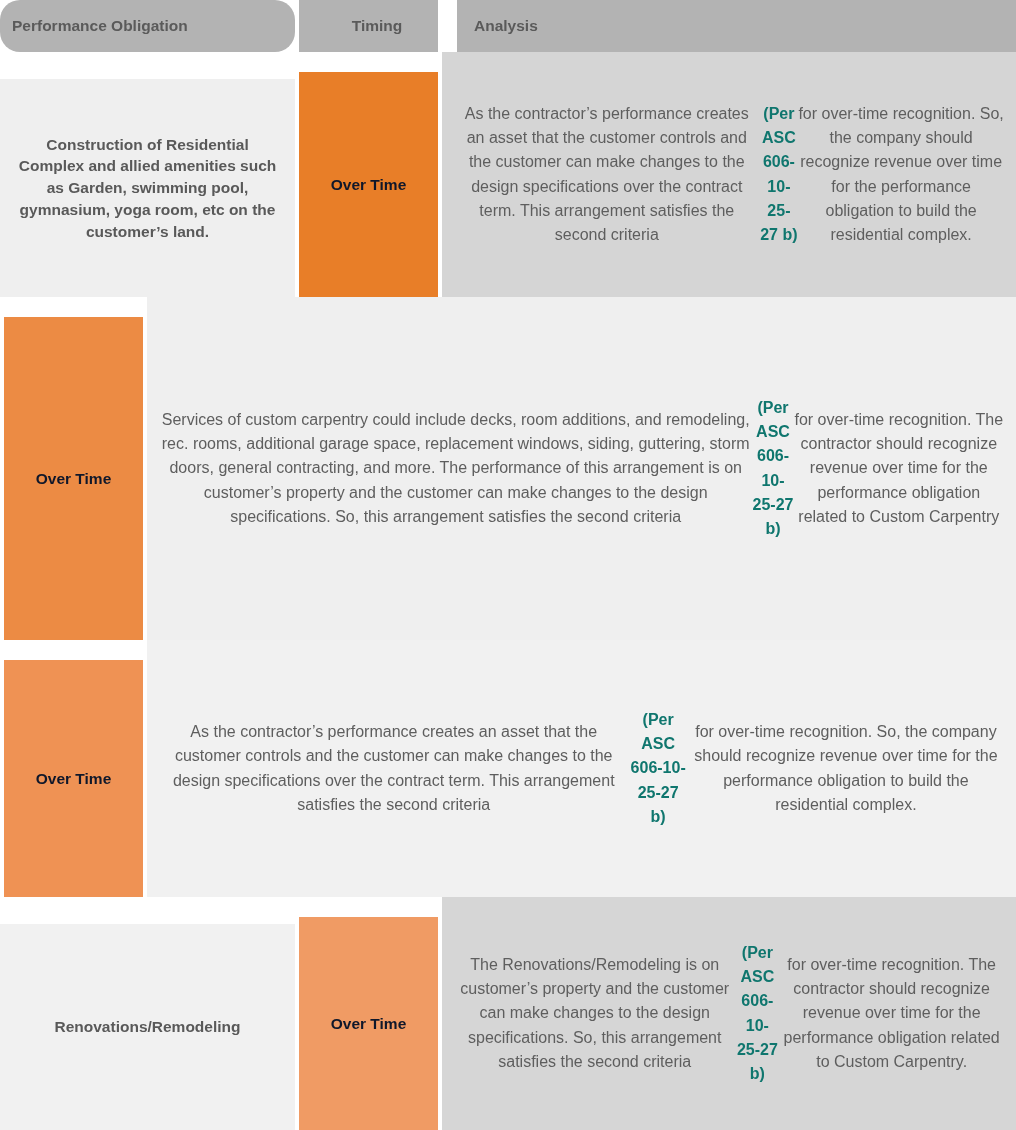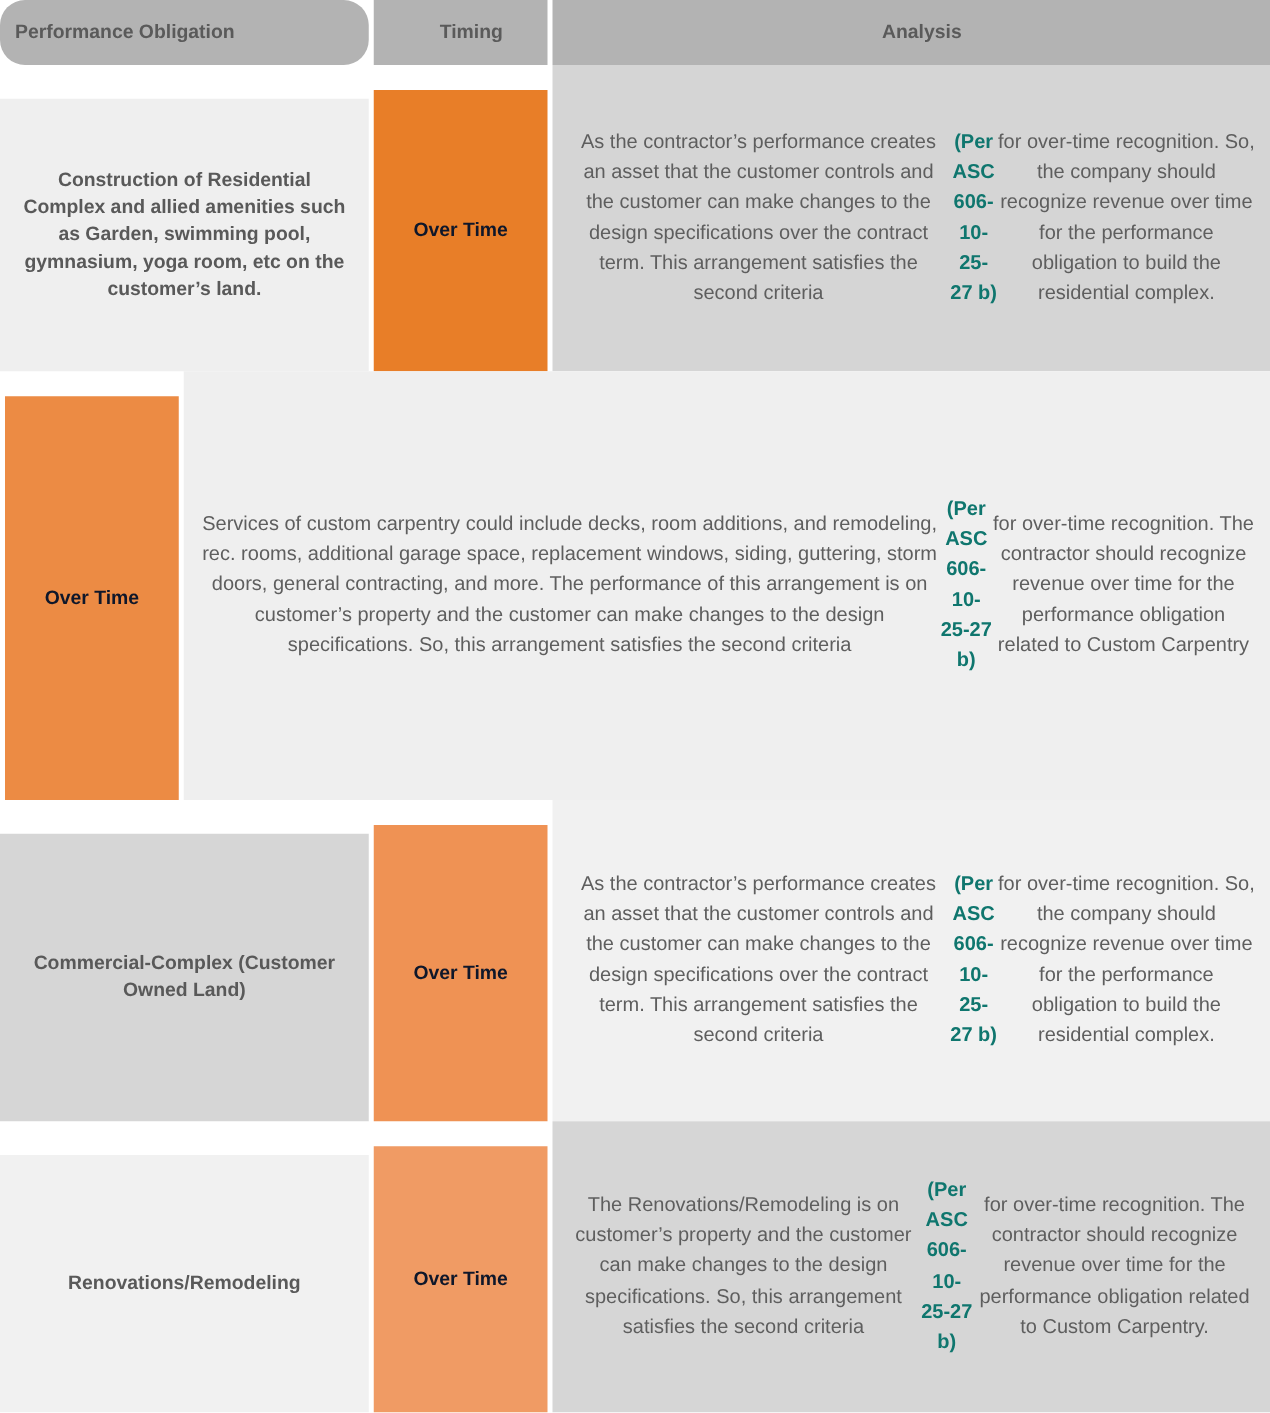--- a/index.html
+++ b/index.html
@@ -46,22 +46,22 @@
     border-radius: 20px;
   }
   .th-timing {
     width: 139px;
     flex: 0 0 139px;
     justify-content: center;
     margin-left: 4px;
   }
   .th-analysis {
     flex: 1 1 auto;
-    justify-content: center;
-    margin-left: 4px;
+    justify-content: flex-start;
+    margin-left: 19px;
   }
 
   
   .tbody {
     display: flex;
     flex-direction: column;
     flex: 1 1 auto;
   }
   .row {
     display: flex;
@@ -164,21 +164,20 @@
     <div class="row row-2">
       <div class="cell cell-timing" style="background: rgb(236, 139, 68);">Over Time</div>
       <div class="cell cell-analysis">
           <span>Services of custom carpentry could include decks, room additions, and remodeling, rec. rooms, additional garage space, replacement windows, siding, guttering, storm doors, general contracting, and more. The performance of this arrangement is on customer’s property and the customer can make changes to the design specifications. So, this arrangement satisfies the second criteria </span>
           <span class="ref">(Per ASC 606-10-25-27 b)</span>
           <span> for over-time recognition. The contractor should recognize revenue over time for the performance obligation related to Custom Carpentry</span>
         </div>
     </div>
 
     <div class="row row-3">
-      <div class="cell cell-obligation">Commercial-Complex (Customer Owned Land)</div>
       <div class="cell cell-timing" style="background: rgb(239, 146, 84);">Over Time</div>
       <div class="cell cell-analysis">
           <span>As the contractor’s performance creates an asset that the customer controls and the customer can make changes to the design specifications over the contract term. This arrangement satisfies the second criteria </span>
           <span class="ref">(Per ASC 606-10-25-27 b)</span>
           <span> for over-time recognition. So, the company should recognize revenue over time for the performance obligation to build the residential complex.</span>
         </div>
     </div>
 
     <div class="row row-4">
       <div class="cell cell-obligation">Renovations/Remodeling</div>

